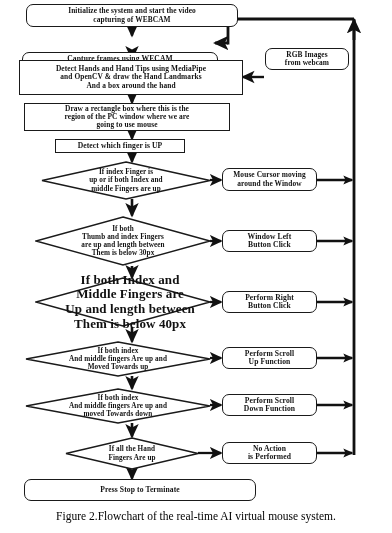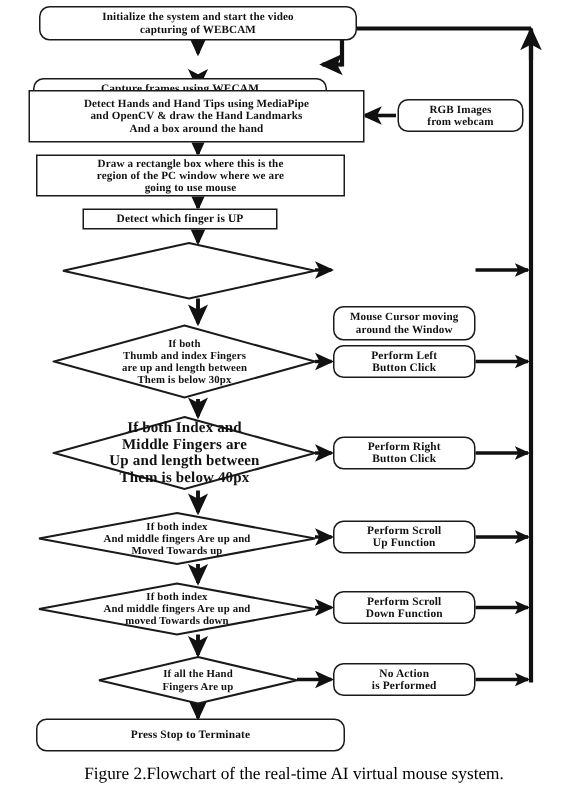--- a/index.html
+++ b/index.html
@@ -171,62 +171,65 @@
   <div class="node rounded" style="left:22px; top:36px; width:196px; height:15px; font-size:7.6px;margin-top:16px;">
     <span class="lbl">Capture frames using WECAM</span>
   </div>
 
   <div class="node sharp" style="left:19px; top:60px; width:224px; height:35px; font-size:7.4px;">
     <span class="lbl">Detect Hands and Hand Tips using MediaPipe
 and OpenCV &amp; draw the Hand Landmarks
 And a box around the hand</span>
   </div>
 
-  <div class="node rounded" style="left:265px; top:66px; width:84px; height:22px; font-size:7.4px;">
+  <div class="node rounded" style="left:265px; top:48px; width:84px; height:22px; font-size:7.4px;">
     <span class="lbl">RGB Images
 from webcam</span>
   </div>
 
   <div class="node sharp" style="left:24px; top:103px; width:206px; height:28px; font-size:7.4px;">
     <span class="lbl">Draw a rectangle box where this is the
 region of the PC window where we are
 going to use mouse</span>
   </div>
 
   <div class="node sharp" style="left:55px; top:139px; width:130px; height:14px; font-size:7.6px;">
     <span class="lbl">Detect which finger is UP</span>
   </div>
 
   <div class="decision" style="left:41px; top:161px; width:170px; height:39px; font-size:7.2px;">
     <svg class="dshape" viewBox="0 0 170 39" preserveAspectRatio="none">
       <polygon points="85,1 169,19.5 85,38 1,19.5" fill="#ffffff" stroke="#1a1a1a" stroke-width="1.4"></polygon>
     </svg>
-  </div>
-
-  <div class="node rounded" style="left:222px; top:168px; width:95px; height:23px; font-size:7.4px;margin-top:36px;">
+    <span class="lbl">If index Finger is
+up or if both Index and
+middle Fingers are up</span>
+  </div>
+
+  <div class="node rounded" style="left:222px; top:168px; width:95px; height:23px; font-size:7.4px;">
     <span class="lbl">Mouse Cursor moving
 around the Window</span>
   </div>
 
   <div class="decision" style="left:35px; top:216px; width:176px; height:50px; font-size:7.2px;">
     <svg class="dshape" viewBox="0 0 176 50" preserveAspectRatio="none">
       <polygon points="88,1 175,25 88,49 1,25" fill="#ffffff" stroke="#1a1a1a" stroke-width="1.4"></polygon>
     </svg>
     <span class="lbl">If both
 Thumb and index Fingers
 are up and length between
 Them is below 30px</span>
   </div>
 
   <div class="node rounded" style="left:222px; top:230px; width:95px; height:22px; font-size:7.6px;">
-    <span class="lbl">Perform Left
+    <span class="lbl">Window Left
 Button Click</span>
   </div>
 
-  <div class="decision" style="left:35px; top:277px; width:176px; height:50px; font-size:10px;">
+  <div class="decision" style="left:35px; top:277px; width:176px; height:50px; font-size:13px;justify-content:flex-end;">
     <svg class="dshape" viewBox="0 0 176 50" preserveAspectRatio="none">
       <polygon points="88,1 175,25 88,49 1,25" fill="#ffffff" stroke="#1a1a1a" stroke-width="1.4"></polygon>
     </svg>
     <span class="lbl">If both Index and
 Middle Fingers are
 Up and length between
 Them is below 40px</span>
   </div>
 
   <div class="node rounded" style="left:222px; top:291px; width:95px; height:22px; font-size:7.6px;">
@@ -268,19 +271,19 @@
     </svg>
     <span class="lbl">If all the Hand
 Fingers Are up</span>
   </div>
 
   <div class="node rounded" style="left:222px; top:442px; width:95px; height:22px; font-size:7.6px;">
     <span class="lbl">No Action
 is Performed</span>
   </div>
 
-  <div class="node rounded" style="left:24px; top:479px; width:206px; height:22px; font-size:7.6px;">
+  <div class="node rounded" style="left:24px; top:479px; width:232px; height:22px; font-size:7.6px;">
     <span class="lbl">Press Stop to Terminate</span>
   </div>
 
   <div id="caption" style="top:510px; font-size:11.5px;">Figure 2.Flowchart of the real-time AI virtual mouse system.</div>
 
 </div>
 
 </body></html>

